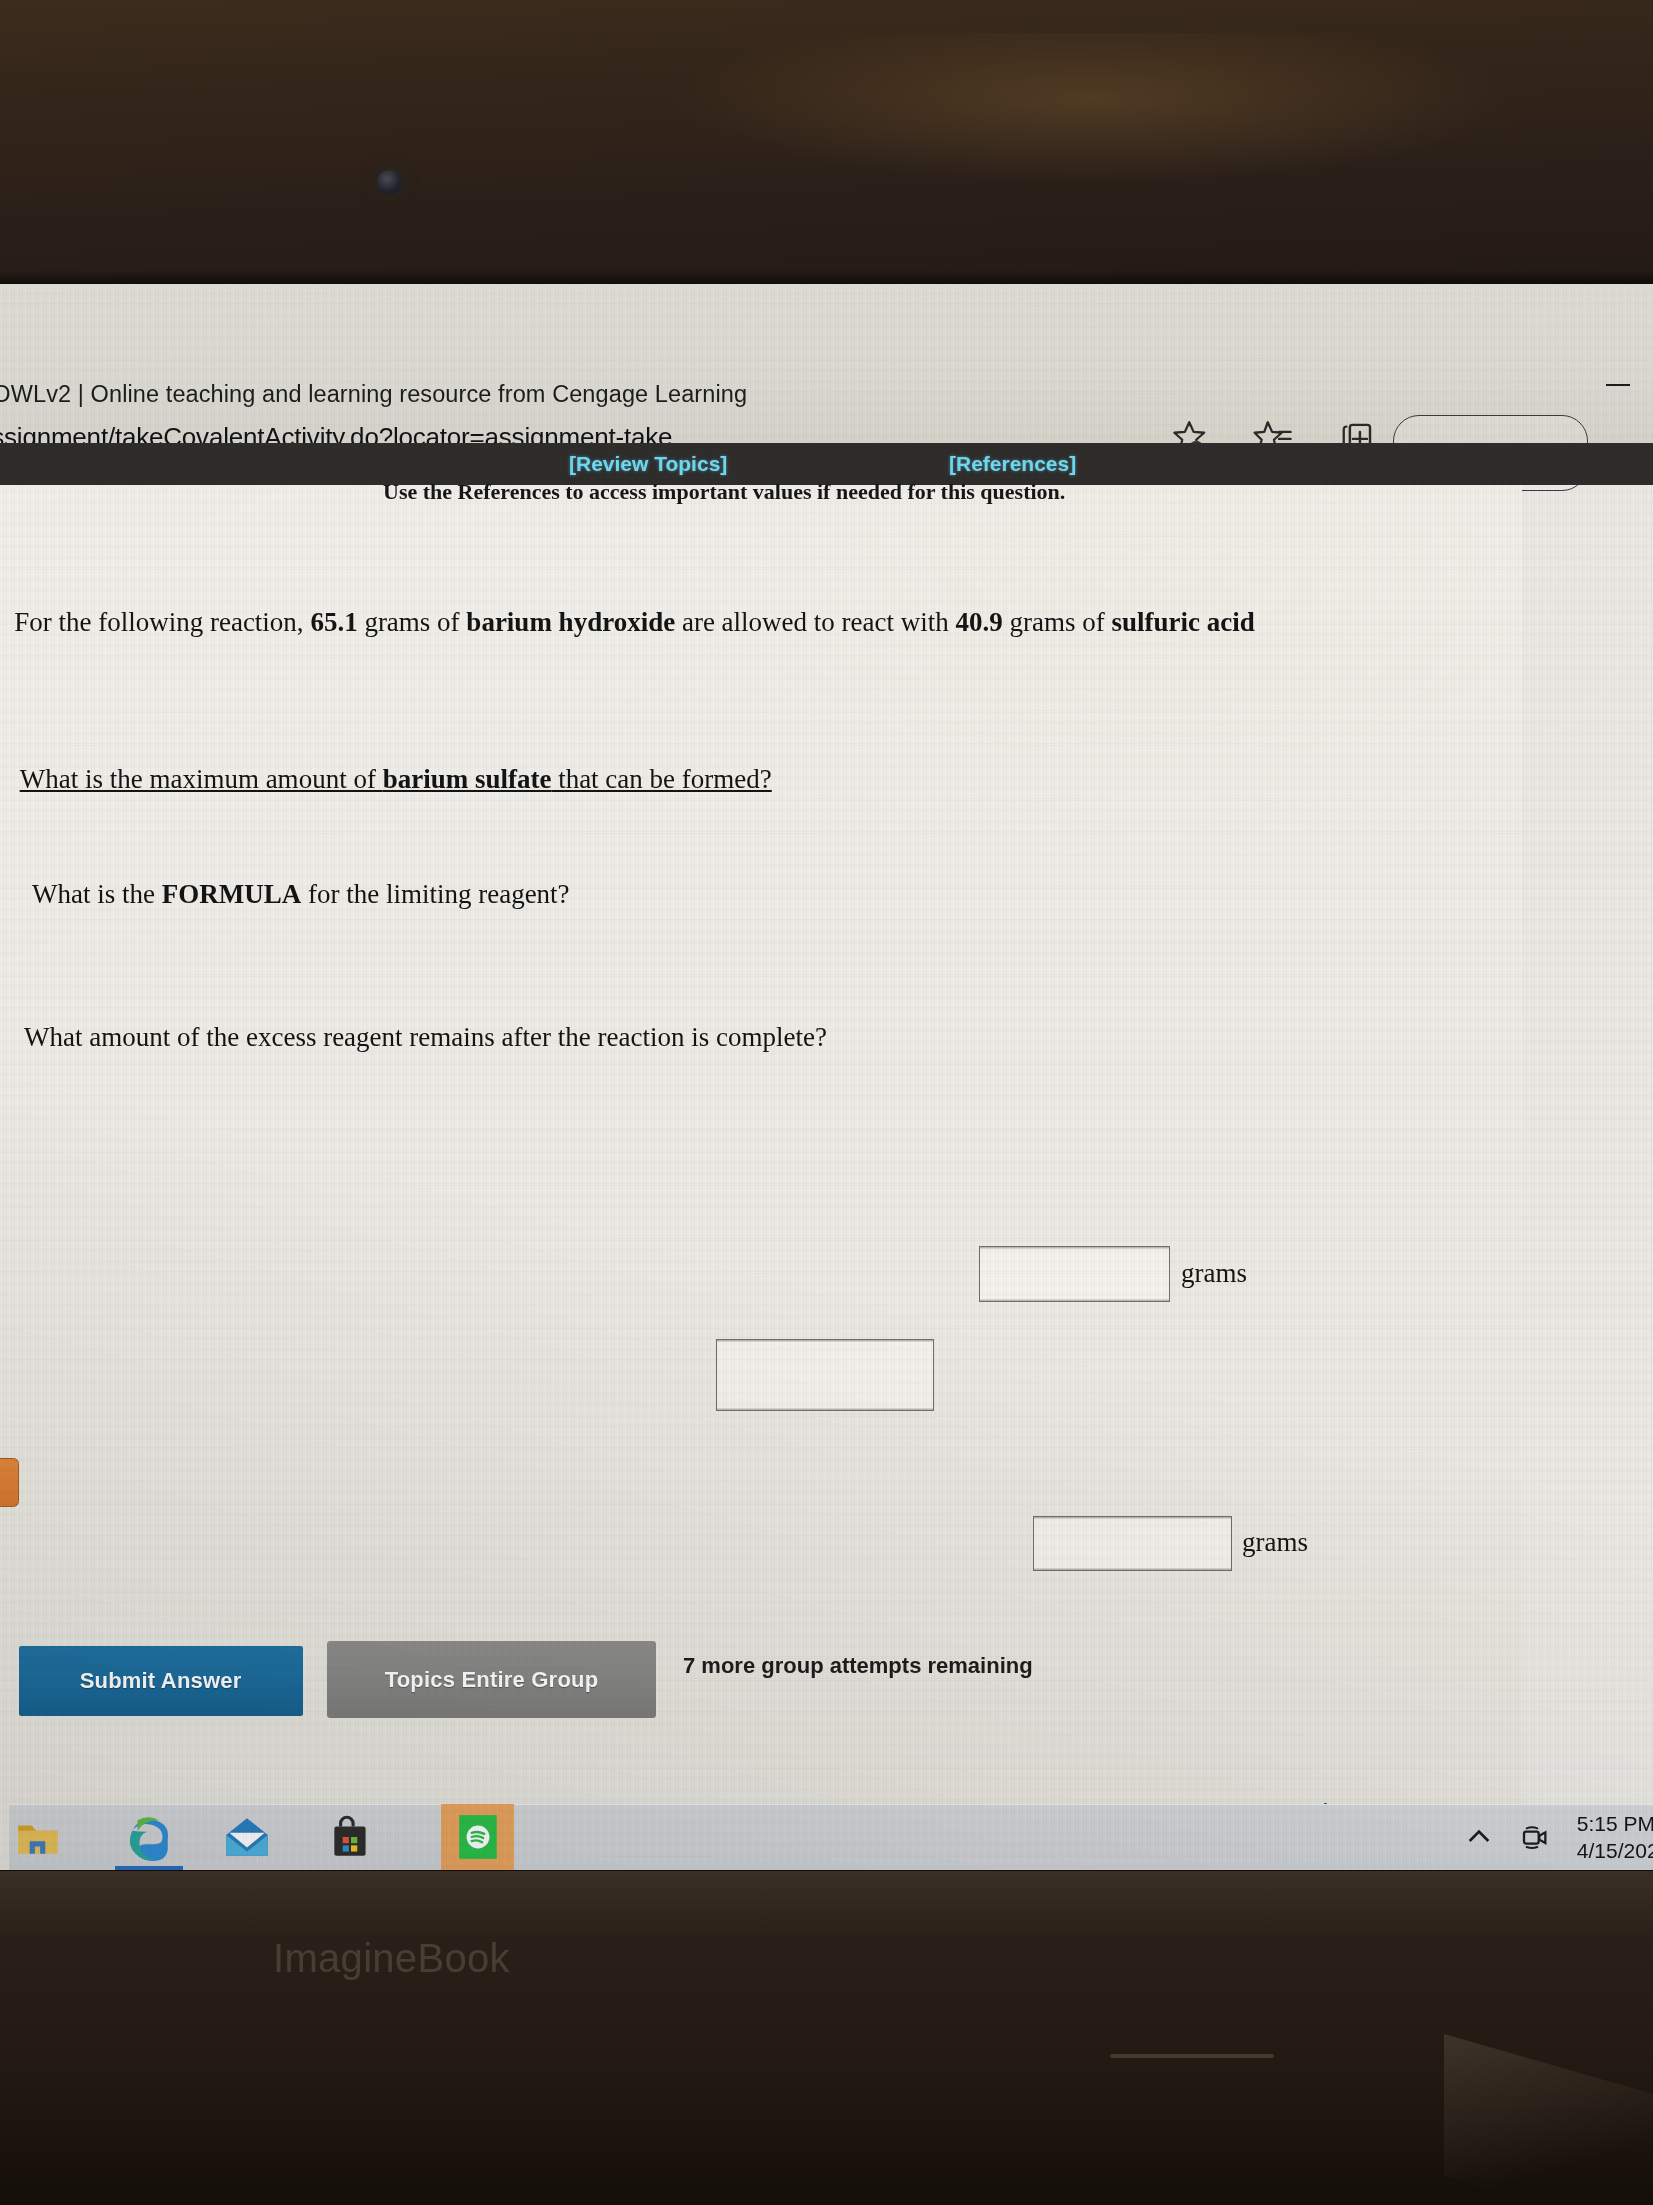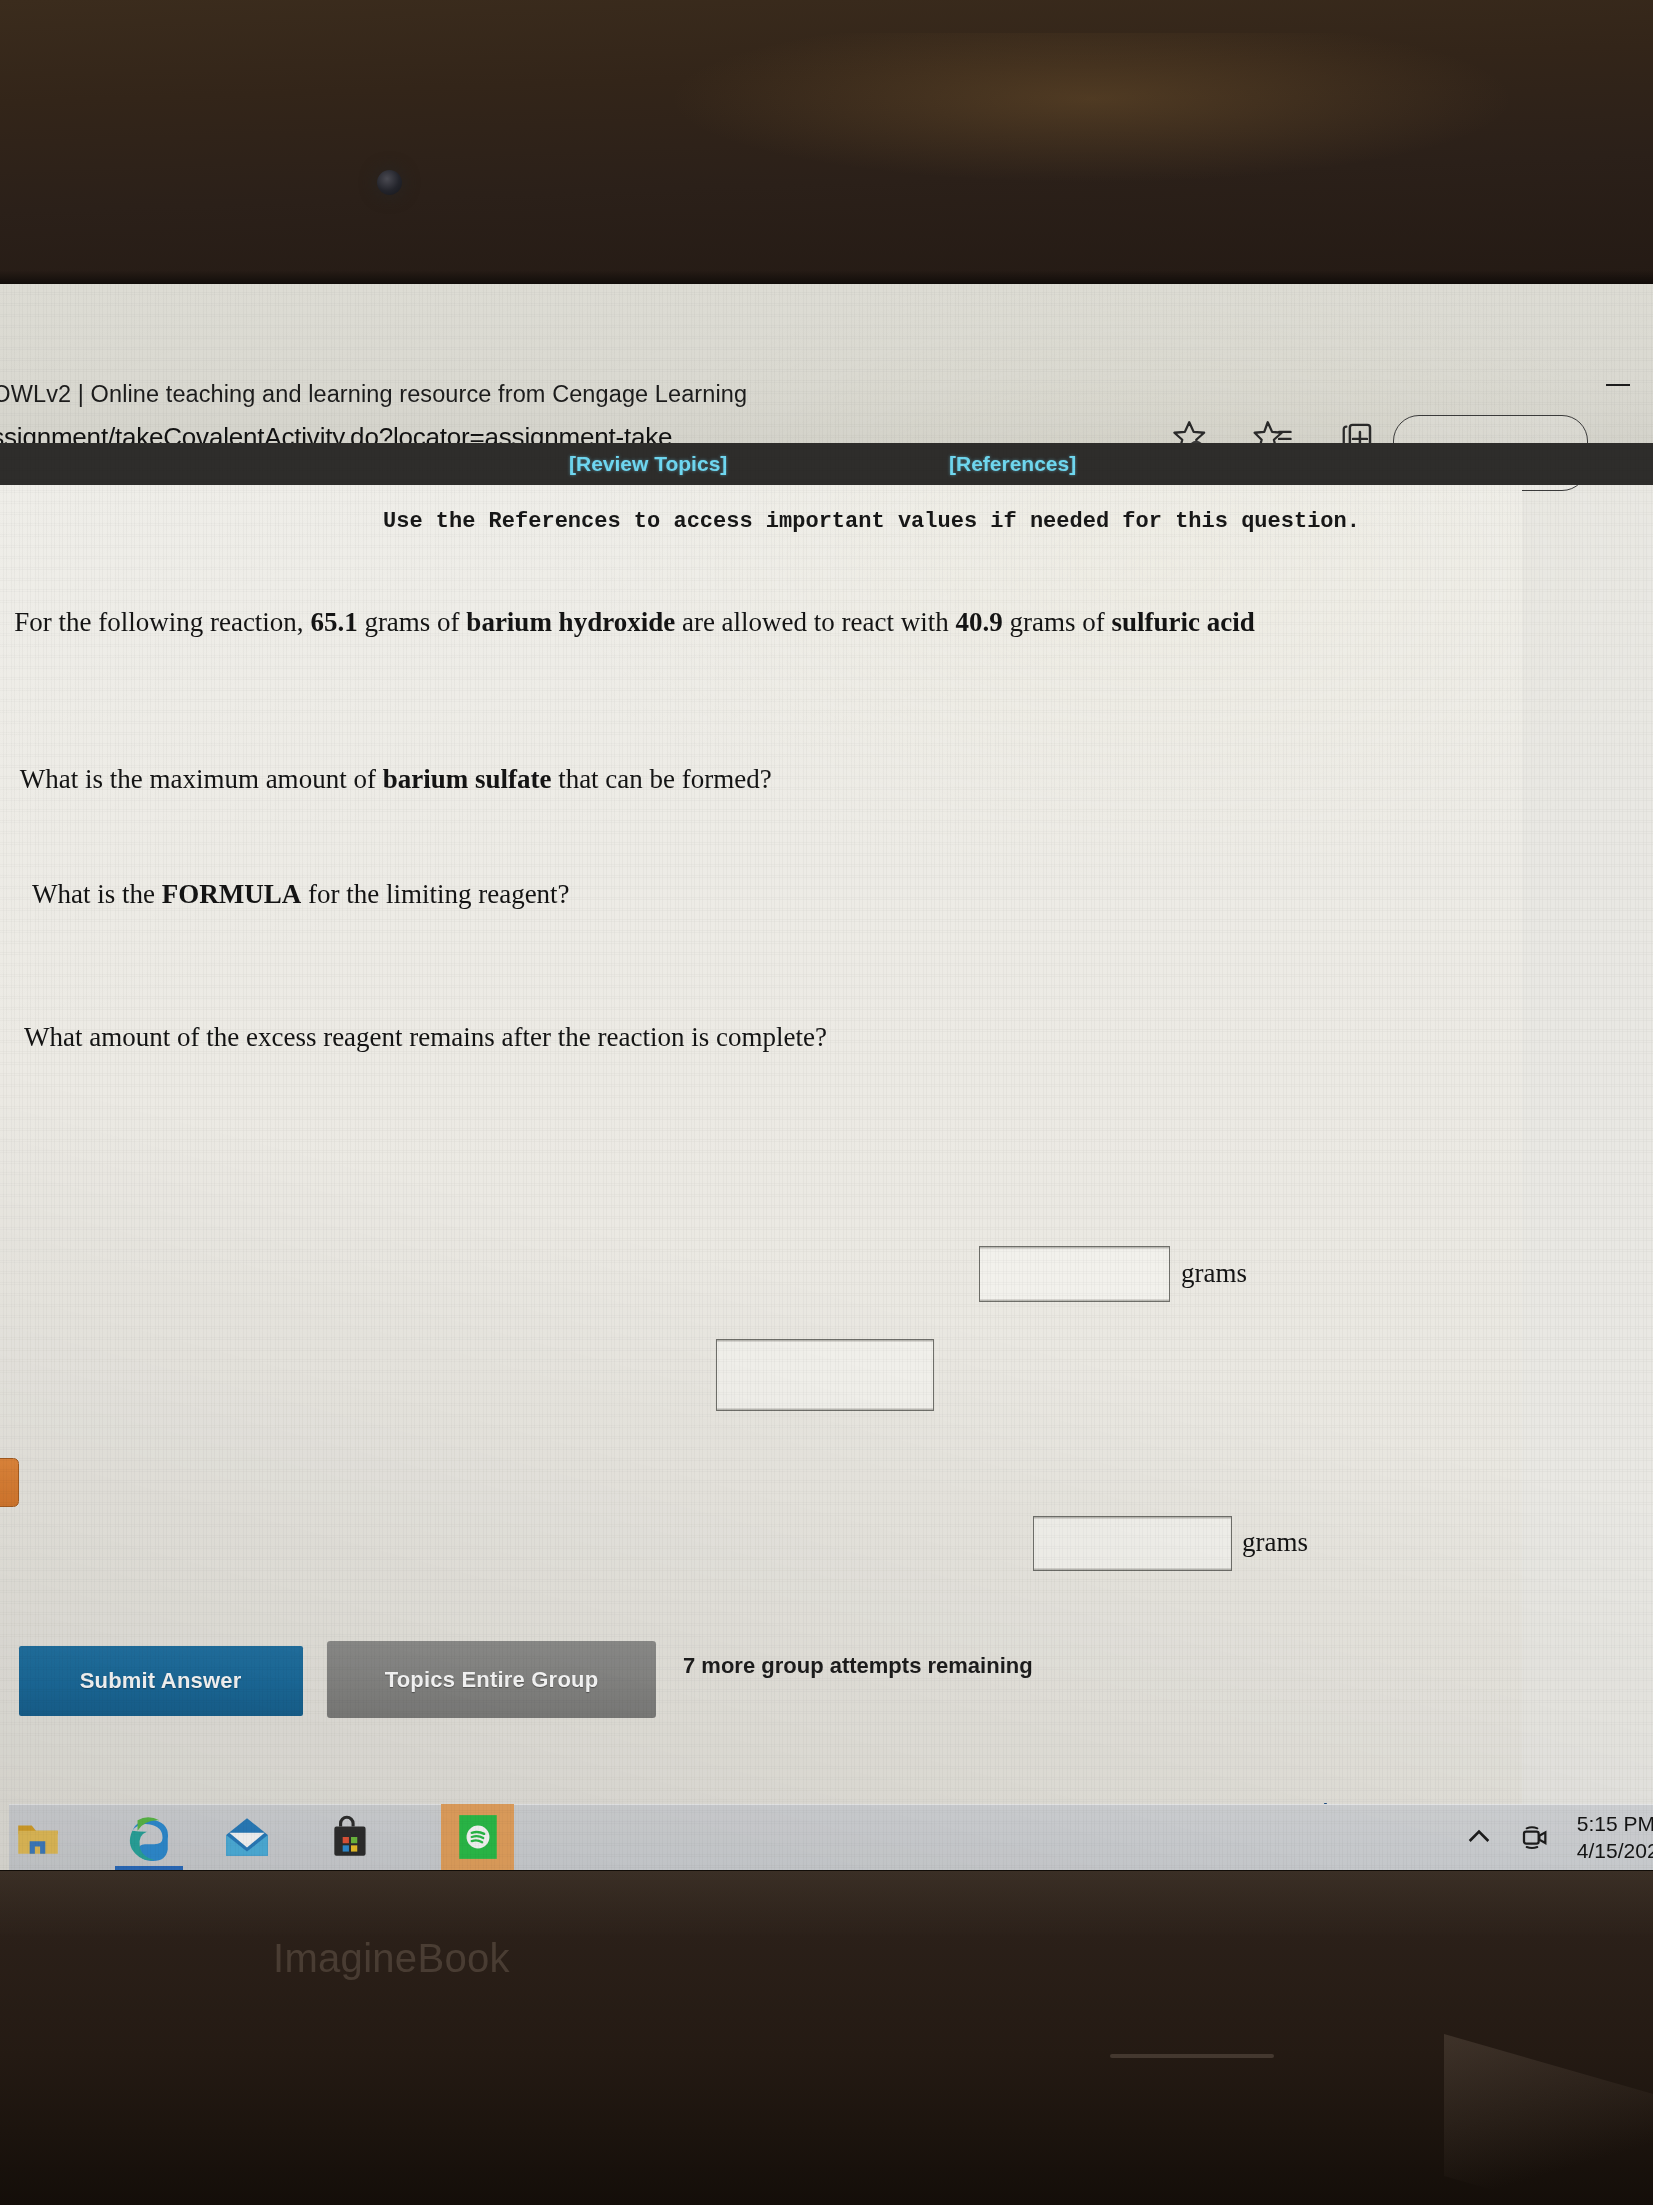--- a/index.html
+++ b/index.html
@@ -144,22 +144,22 @@
     font-weight: bold;
     color: #6fd8f2;
     white-space: nowrap;
     text-shadow: 0 0 3.3px rgba(110,210,240,.55);
   }
   #link-review { left: 569px; }
   #link-references { left: 949px; }
 
   .ref-note {
     position: absolute;
-    left: 383px; top: 66px;
-    font-family: Liberation Mono, monospace;
+    left: 383px; top: 36px;
+    font-family: Liberation Serif, serif;
     font-weight: bold;
     font-size: 22px;
     color: #171717;
     white-space: nowrap;
   }
 
   .q-serif {
     position: absolute;
     font-family: "Liberation Serif", serif;
     color: #141414;
@@ -172,21 +172,21 @@
   .stem b { font-weight: bold; }
 
   .equation {
     left: 21px; top: 254px;
     font-size: 27px;
     font-weight: bold;
   }
   .arrow { display:inline-block; padding: 0 5.5px; letter-spacing:-3.3px; }
 
   .q-line { font-size: 27px; }
-  #q1 { left: 19.7px; top: 321px; }
+  #q1 { left: 19.7px; top: 321px; text-decoration: underline; }
   #q2 { left: 32px; top: 436px; }
   #q3 { left: 24px; top: 579px; }
 
   .answer-box {
     position: absolute;
     background: #f2f1ec;
     border: 1.6px solid #6f6f6a;
     box-shadow: inset 0 1.6px 0 #b9b8b2, inset 0 -1.6px 0 #b9b8b2;
   }
   #box1 { left: 979px; top: 803px; width: 189px; height: 54px; }

